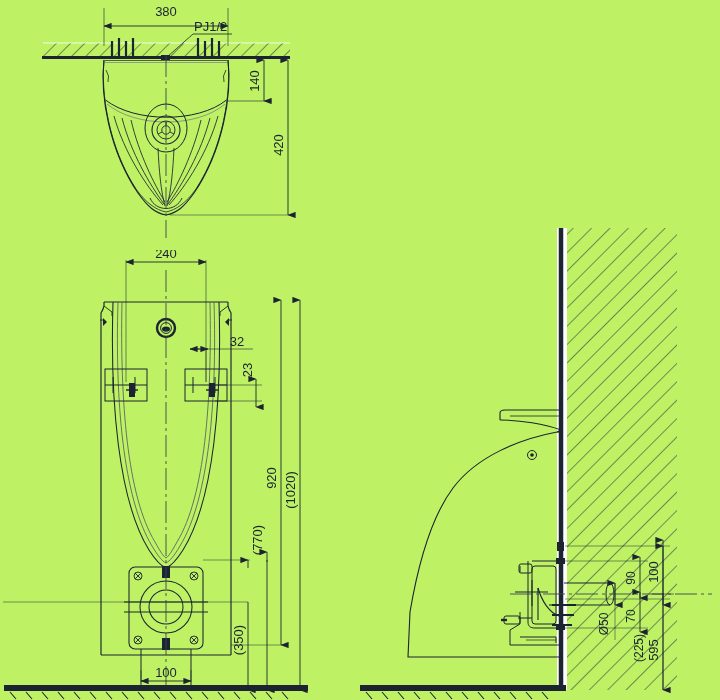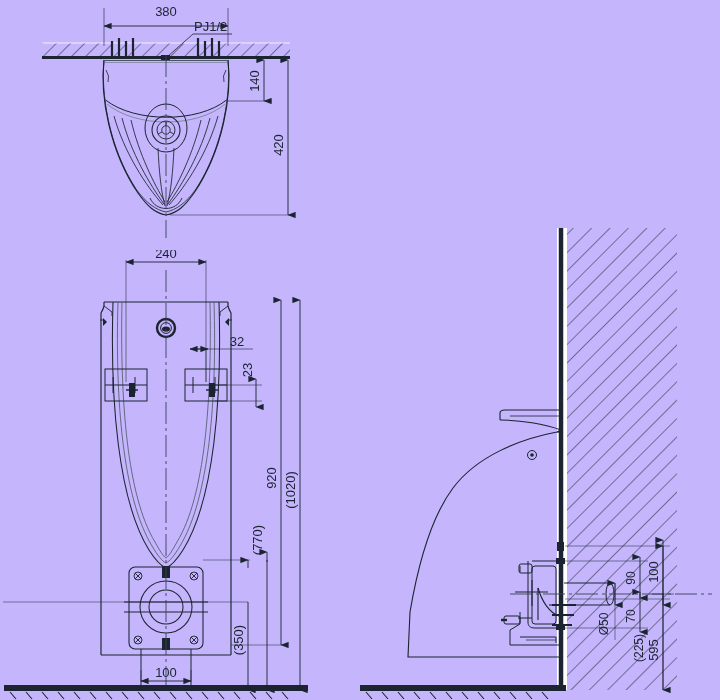--- a/index.html
+++ b/index.html
@@ -1,18 +1,18 @@
 <!DOCTYPE html>
 <html><head>
 <meta charset="utf-8">
 <style>
   html,body{margin:0;padding:0;background:#ffffff;}
   body{width:720px;height:700px;overflow:hidden;
        font-family:"Liberation Sans",sans-serif;color:#1b2430;}
-  #sheet{position:relative;width:720px;height:700px;background:#c4b5fd;}
+  #sheet{position:relative;width:720px;height:700px;background:#bef264;}
   #sheet svg{position:absolute;left:0;top:0;}
   .dimtxt{font-family:"Liberation Sans",sans-serif;font-size:13px;fill:#1b2430;}
   .dimtxt-sm{font-family:"Liberation Sans",sans-serif;font-size:12px;fill:#1b2430;}
 </style>
 </head>
 <body>
 
 <div id="sheet">
 
   <svg width="720" height="240" viewBox="0 0 720 240" style="left:0;top:0;">

